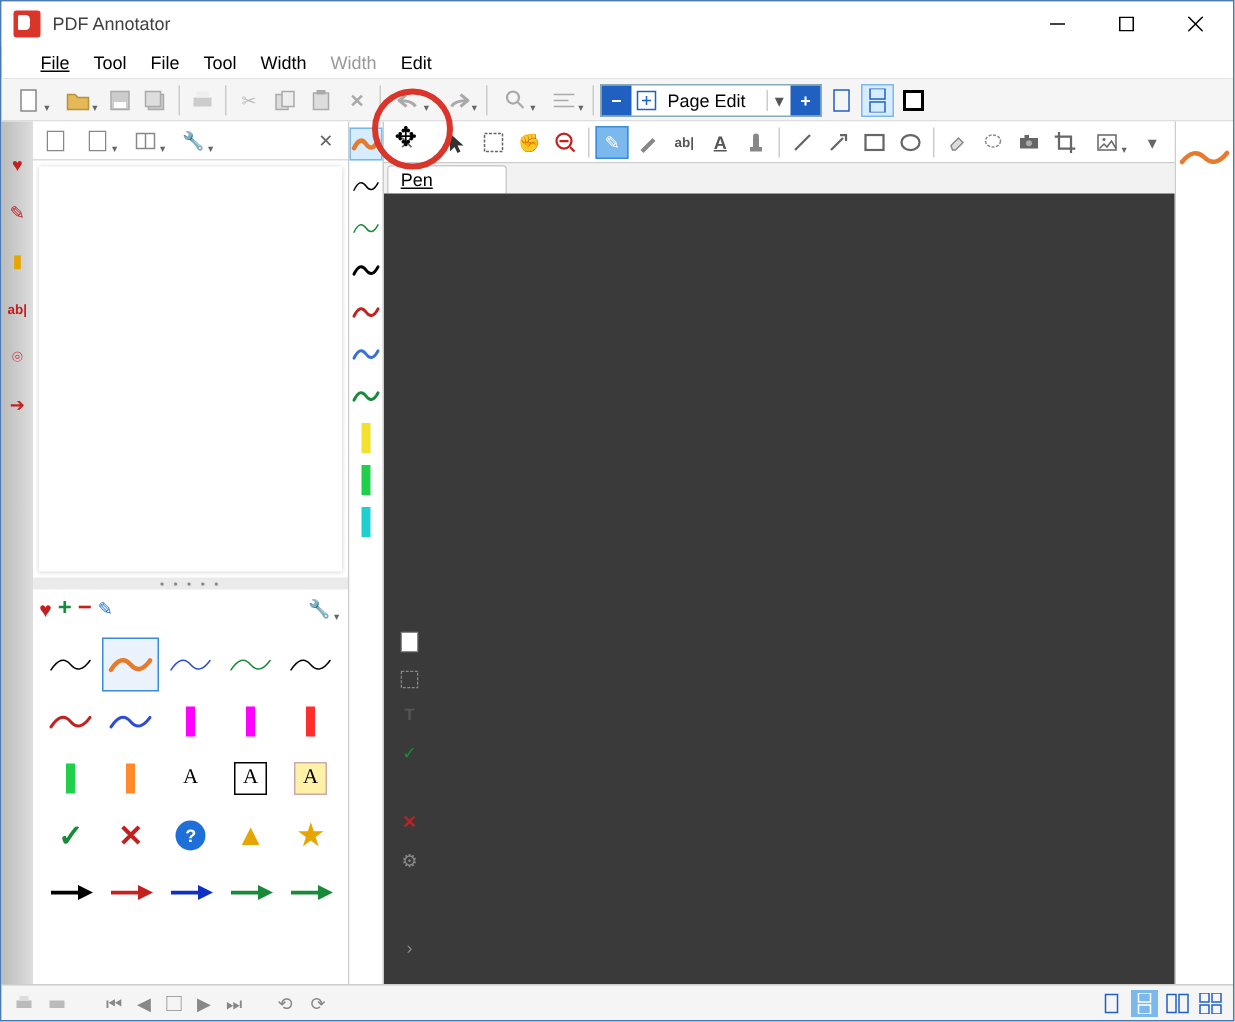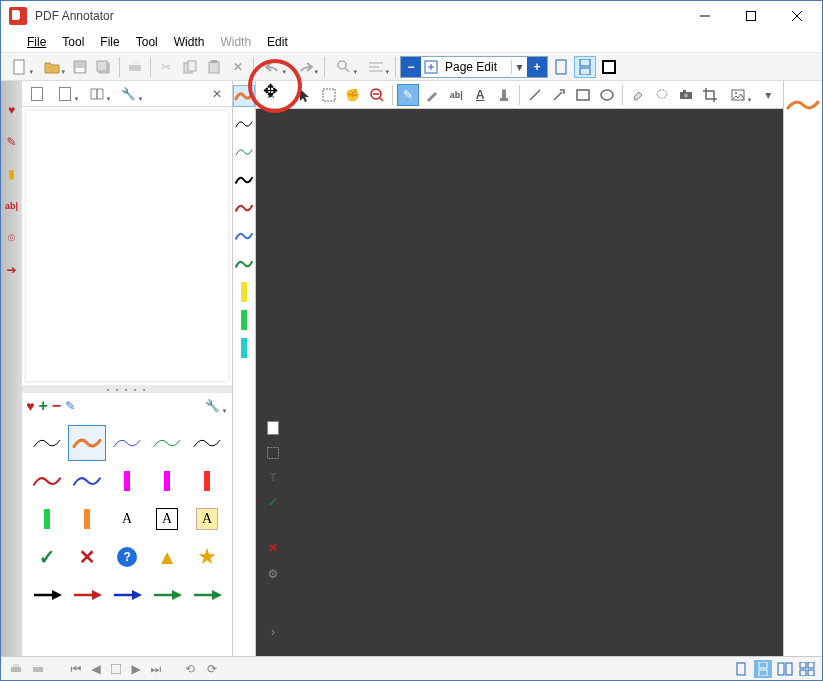--- a/index.html
+++ b/index.html
@@ -504,20 +504,23 @@
       <div class="tbtn wdrop">
           <svg width="14" height="12">
             <rect x="1" y="1" width="12" height="10" fill="none" stroke="#666"></rect>
             <circle cx="5" cy="4" r="1" fill="#666"></circle>
             <path d="M2 10l3-3 2 2 3-4 3 5" fill="none" stroke="#666"></path>
           </svg>
         </div>
       <div class="spacer" style="flex:1"></div>
       <div class="tbtn" style="color:#666">▾</div>
     </div>
+    <div class="tab-strip">
+      <div class="tab"><span class="u">Pen</span></div>
+    </div>
     <div class="doc-canvas"></div>
   </div>
 
   <div class="misc-rail" style="position:absolute; left:260px; top:328px; bottom:0; border:none; width:22px; background:transparent;">
   </div>
 
   <div class="right-rail">
     <div class="big">
       <svg width="34" height="18">
           <path d="M2 12 Q 10 2, 17 9 T 32 6" fill="none" stroke="#e67b2e" stroke-width="3" stroke-linecap="round"></path>

